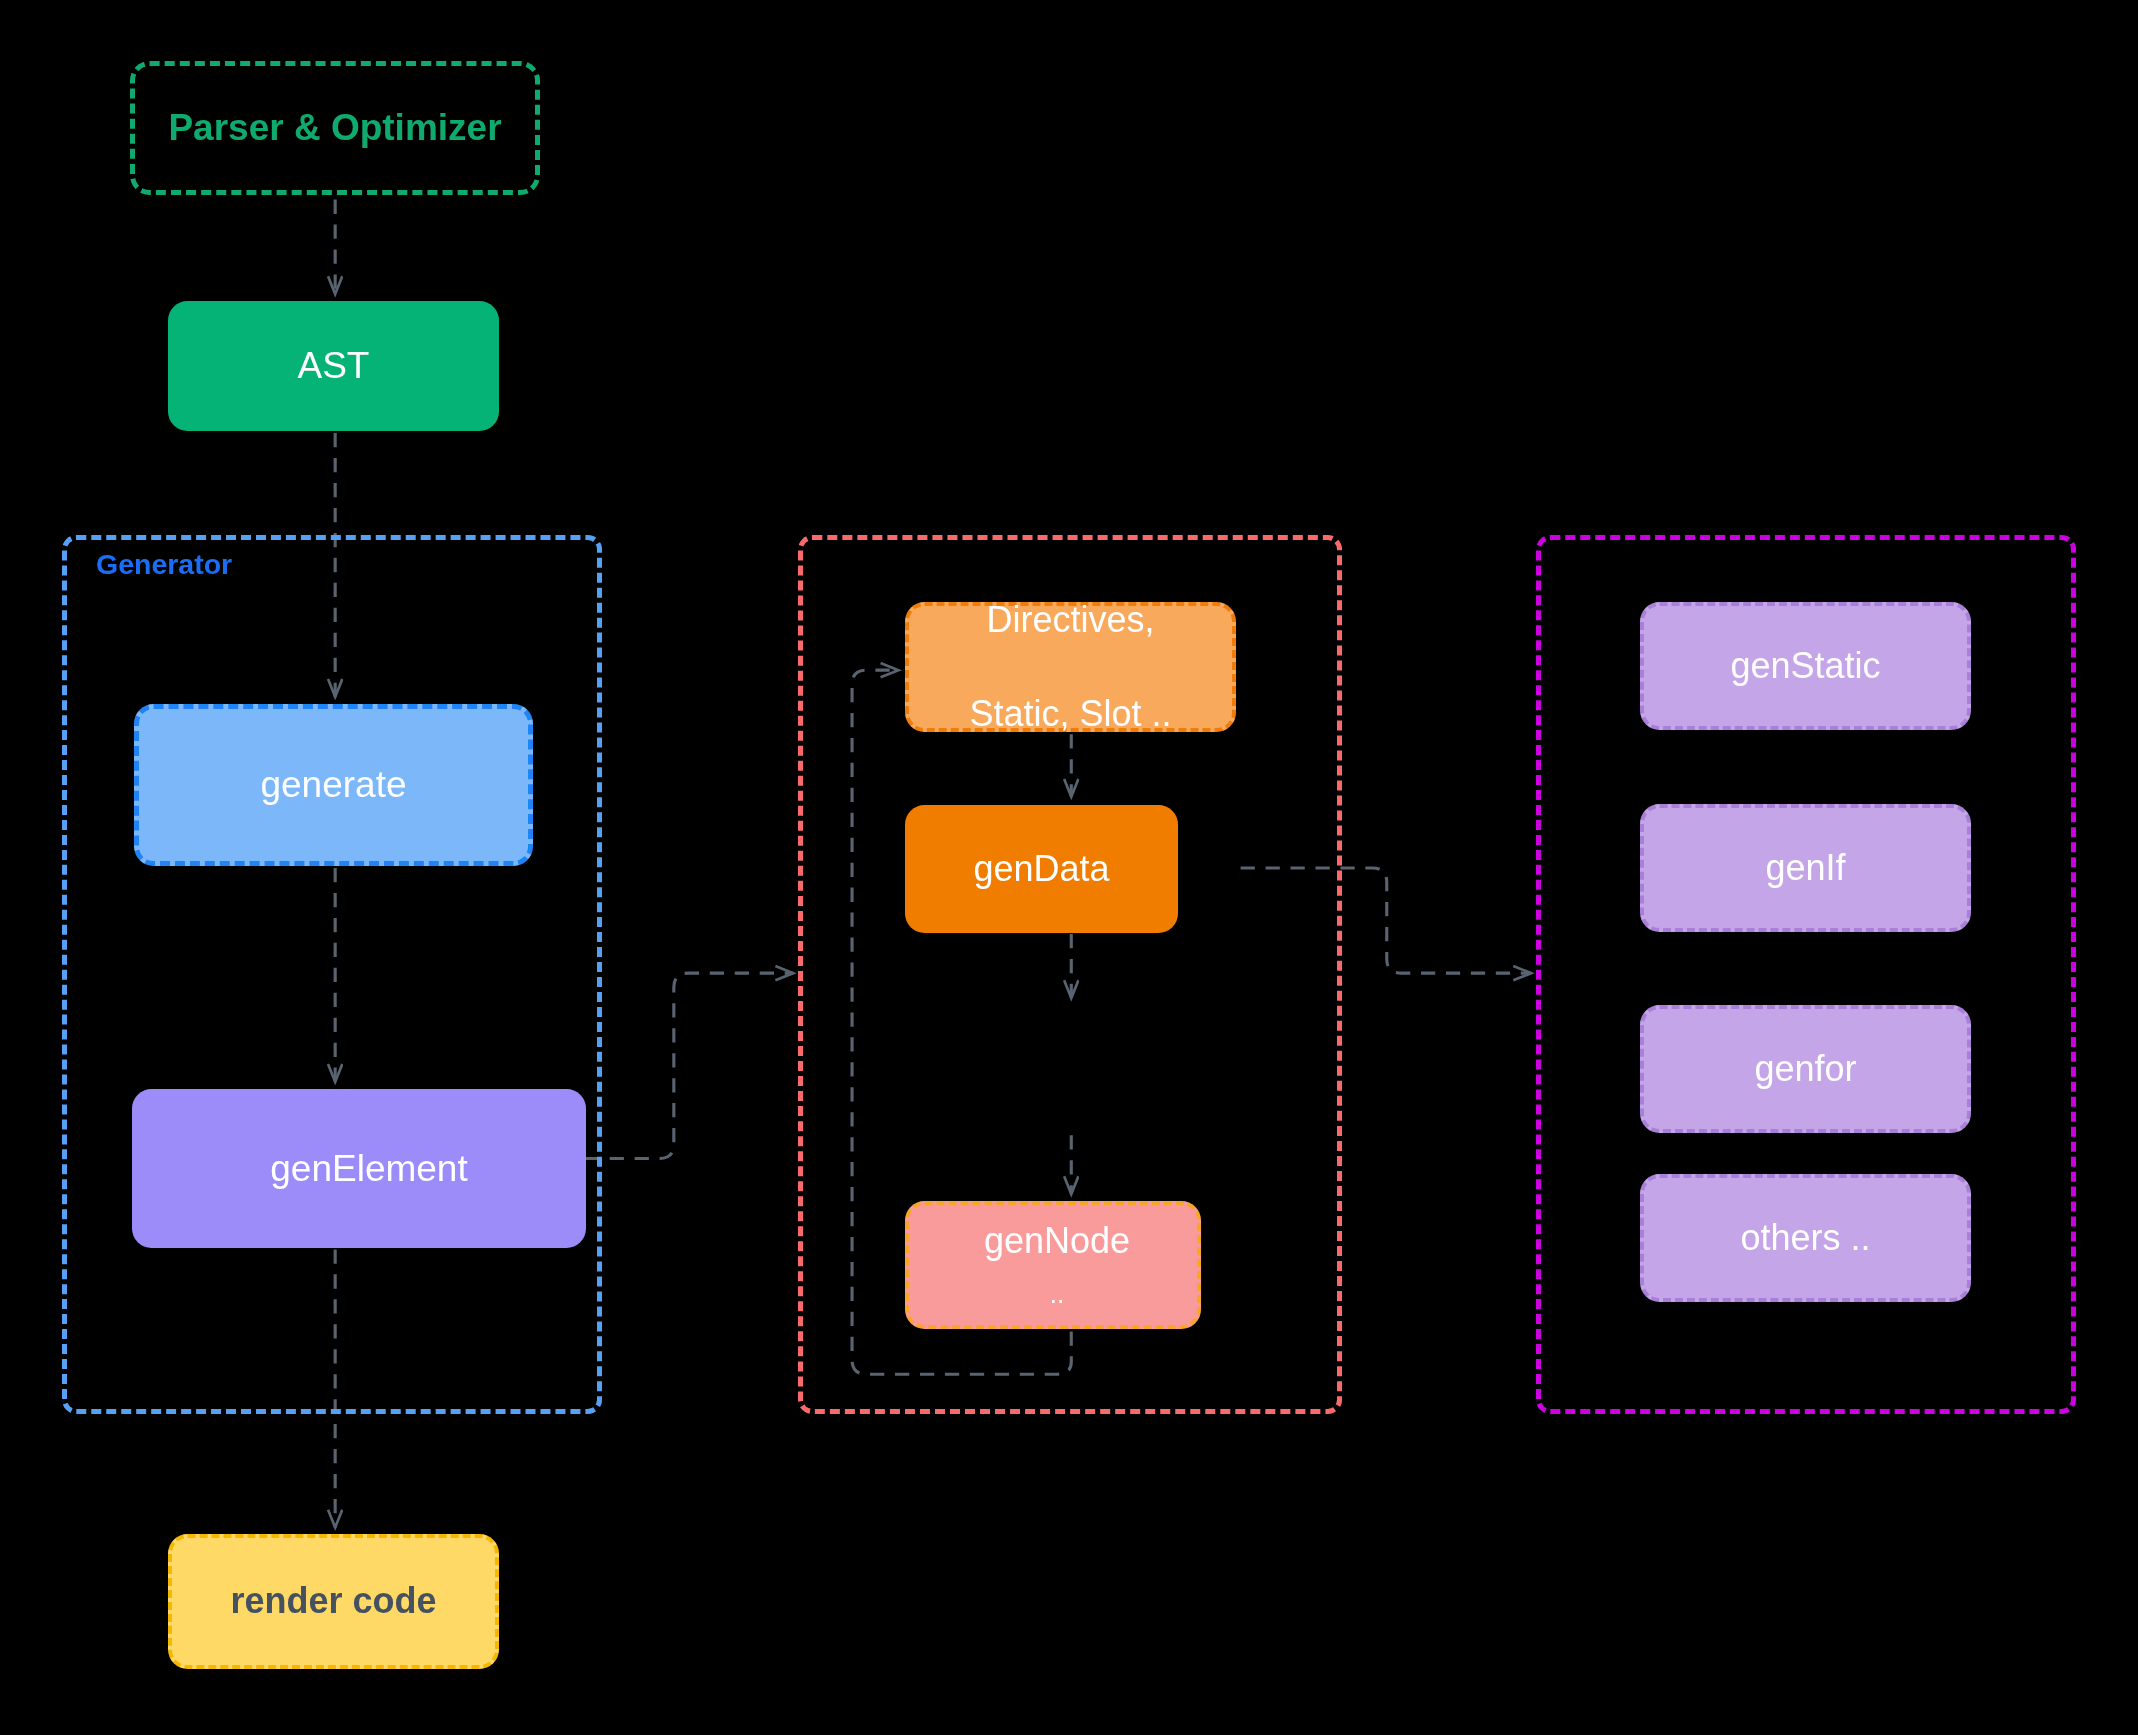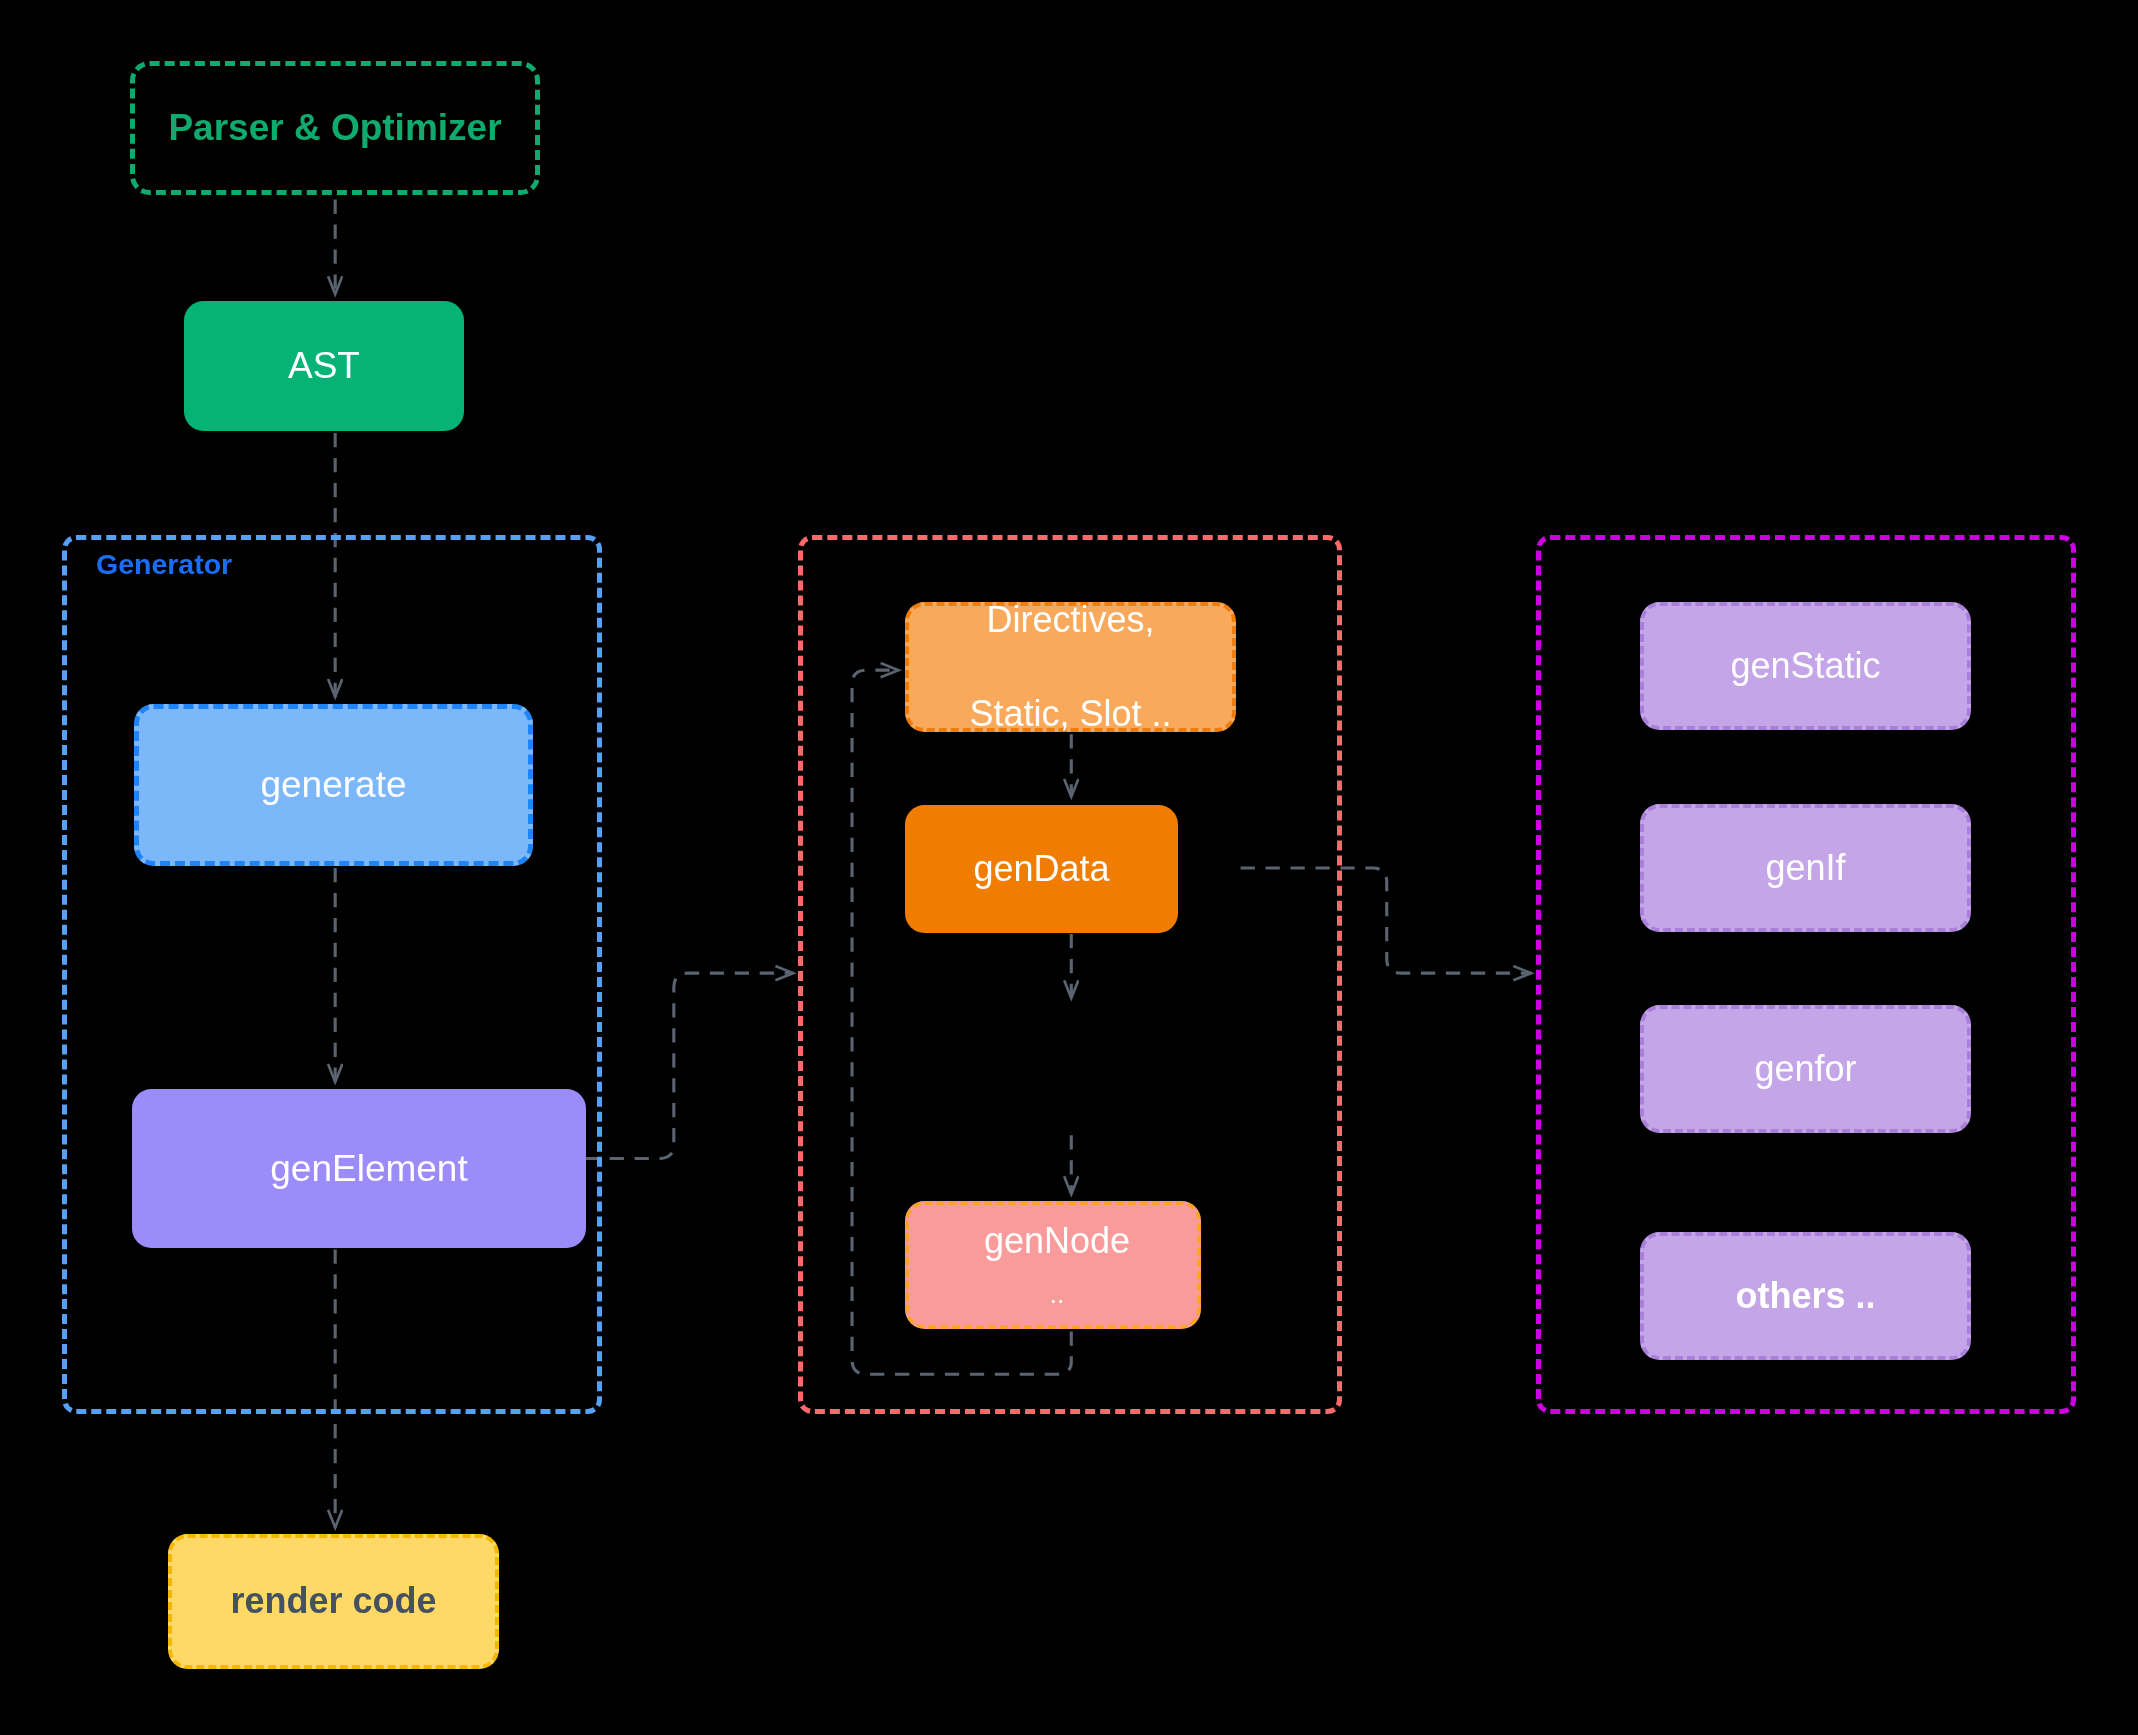--- a/index.html
+++ b/index.html
@@ -58,21 +58,21 @@
   
   #parser-optimizer {
     left: 130px; top: 61px; width: 410px; height: 134px;
     border: 5.3px dashed #0fab6e;
     color: #0fab6e;
     font-size: 37px;
     font-weight: bold;
     background: transparent;
   }
   #ast-node {
-    left: 184px; top: 301px; width: 280px; height: 130px;
+    left: 168px; top: 301px; width: 331px; height: 130px;
     background: #06b377;
     font-size: 37px;
     align-items: center;
   }
   #generate-node {
     left: 134px; top: 704px; width: 399px; height: 162px;
     background: #7cb8f9;
     border: 5.3px dashed #1f84f5;
     font-size: 37px;
   }
@@ -121,21 +121,21 @@
     left: 1640px;
     width: 331px;
     height: 128px;
     background: #c4a6e8;
     border: 4.5px dashed #a97fd9;
     font-size: 36px;
   }
   #genstatic-node { top: 602px; }
   #genif-node     { top: 804px; }
   #genfor-node    { top: 1005px; }
-  #others-node    { top: 1232px; font-weight: bold; }
+  #others-node    { top: 1174px; }
 
   #generator-container {
     left: 62px; top: 535px; width: 540px; height: 879px;
     border: 5.3px dashed #56a0f5;
   }
   #generator-label {
     left: 96px; top: 548px;
     color: #1a6ef5;
     font-size: 28.5px;
   }

